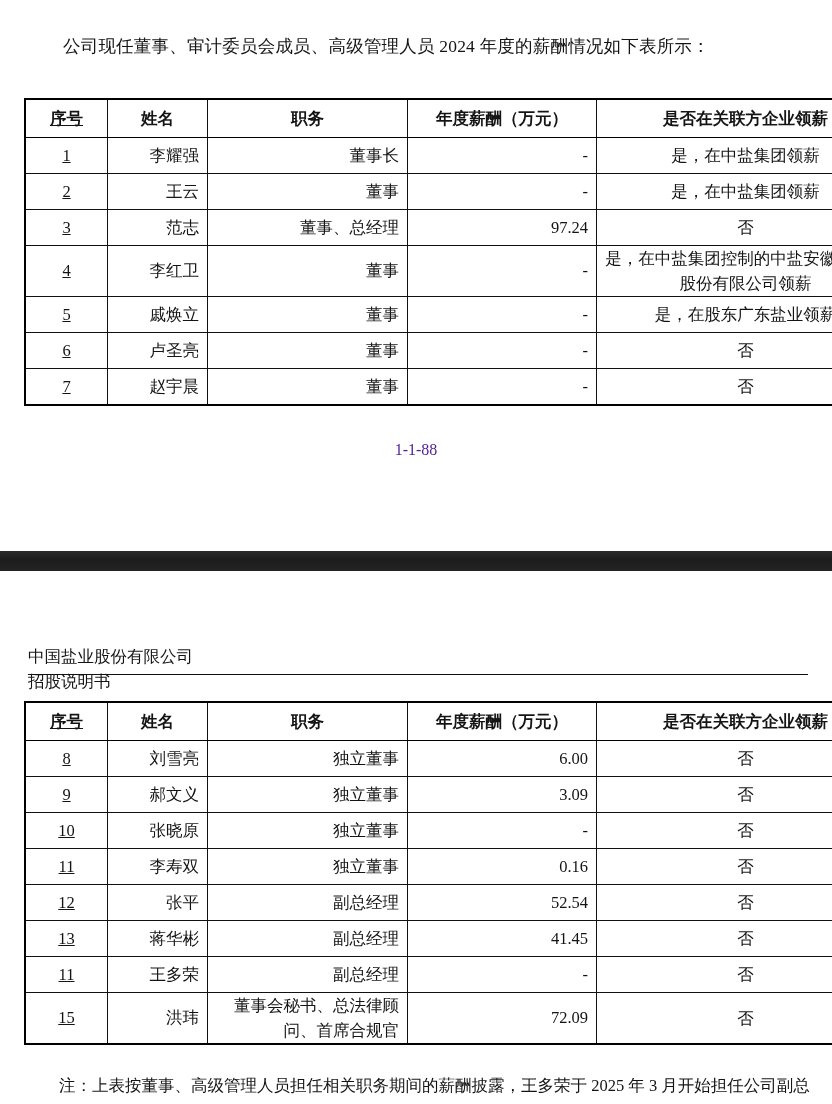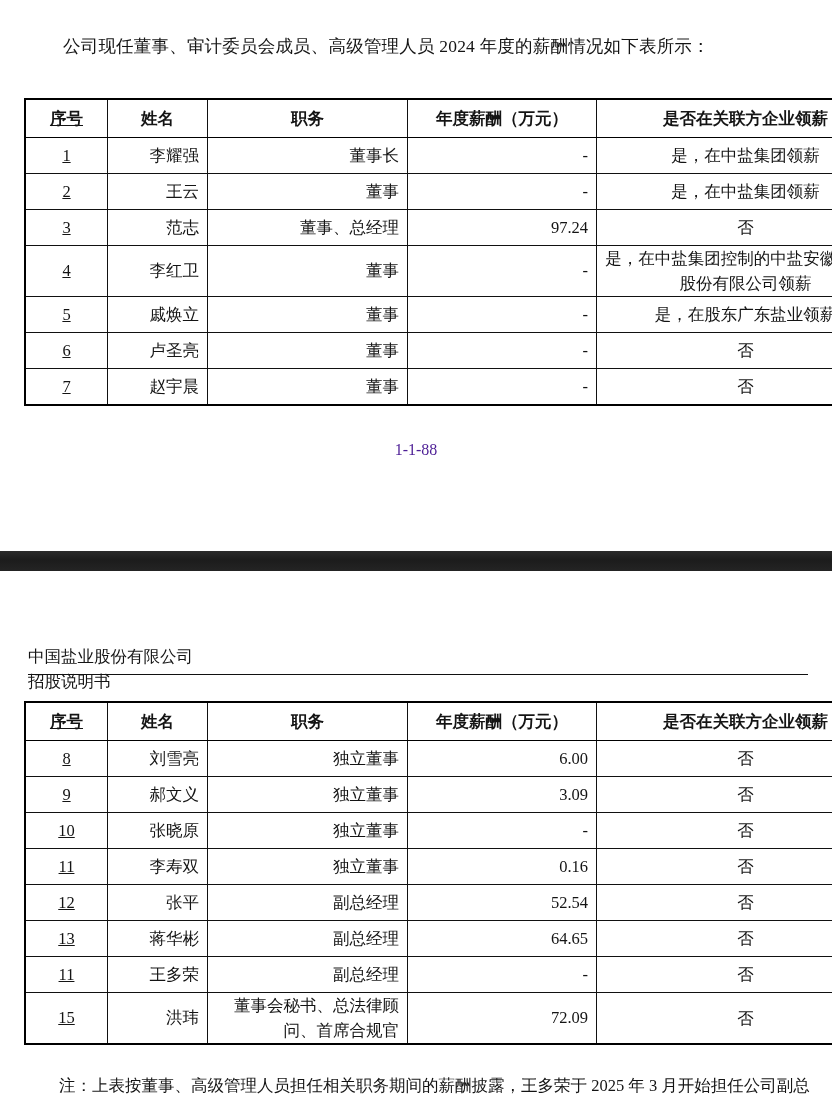--- a/index.html
+++ b/index.html
@@ -258,21 +258,21 @@
           <td class="c-no">12</td>
           <td class="c-name">张平</td>
           <td class="c-title">副总经理</td>
           <td class="c-pay">52.54</td>
           <td class="c-rel">否</td>
         </tr>
         <tr>
           <td class="c-no">13</td>
           <td class="c-name">蒋华彬</td>
           <td class="c-title">副总经理</td>
-          <td class="c-pay">64.65</td>
+          <td class="c-pay">41.45</td>
           <td class="c-rel">否</td>
         </tr>
         <tr>
           <td class="c-no">11</td>
           <td class="c-name">王多荣</td>
           <td class="c-title">副总经理</td>
           <td class="c-pay">-</td>
           <td class="c-rel">否</td>
         </tr>
         <tr>

